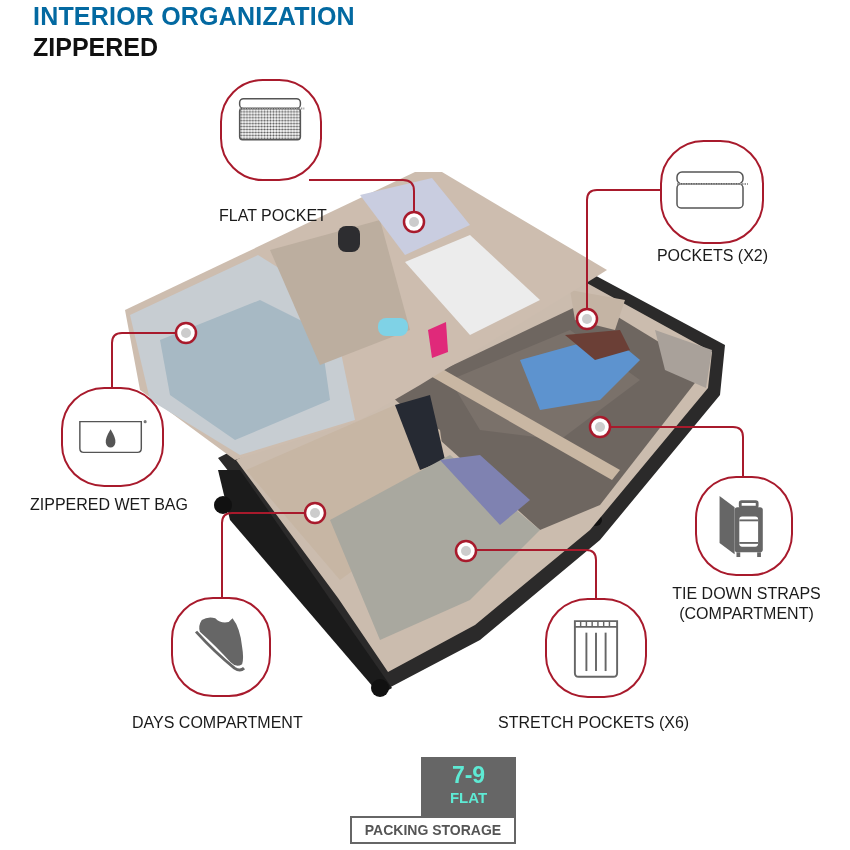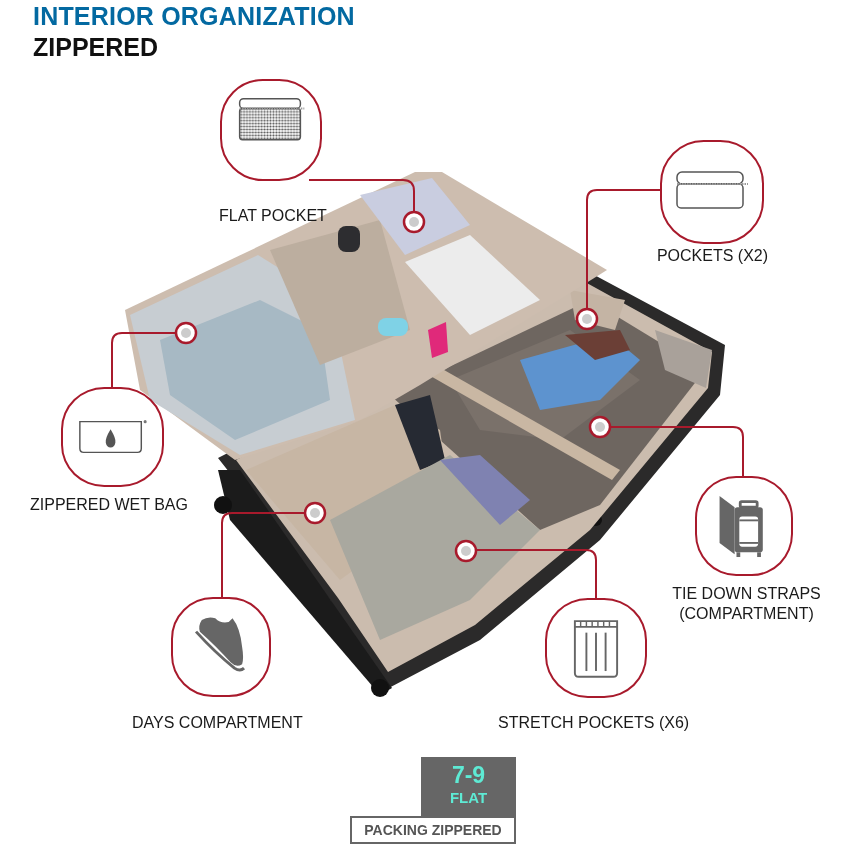--- a/index.html
+++ b/index.html
@@ -176,13 +176,13 @@
         <line x1="60" y1="34" x2="60" y2="74"></line>
     </g>
   </svg>
 </div>
 <div class="lbl" style="left:498px;top:713px;">STRETCH POCKETS (X6)</div>
 
 <div class="cap-top">
   <div class="cap-num">7-9</div>
   <div class="cap-days">FLAT</div>
 </div>
-<div class="cap-bot">PACKING ZIPPERED</div>
+<div class="cap-bot">PACKING STORAGE</div>
 
 </body></html>

